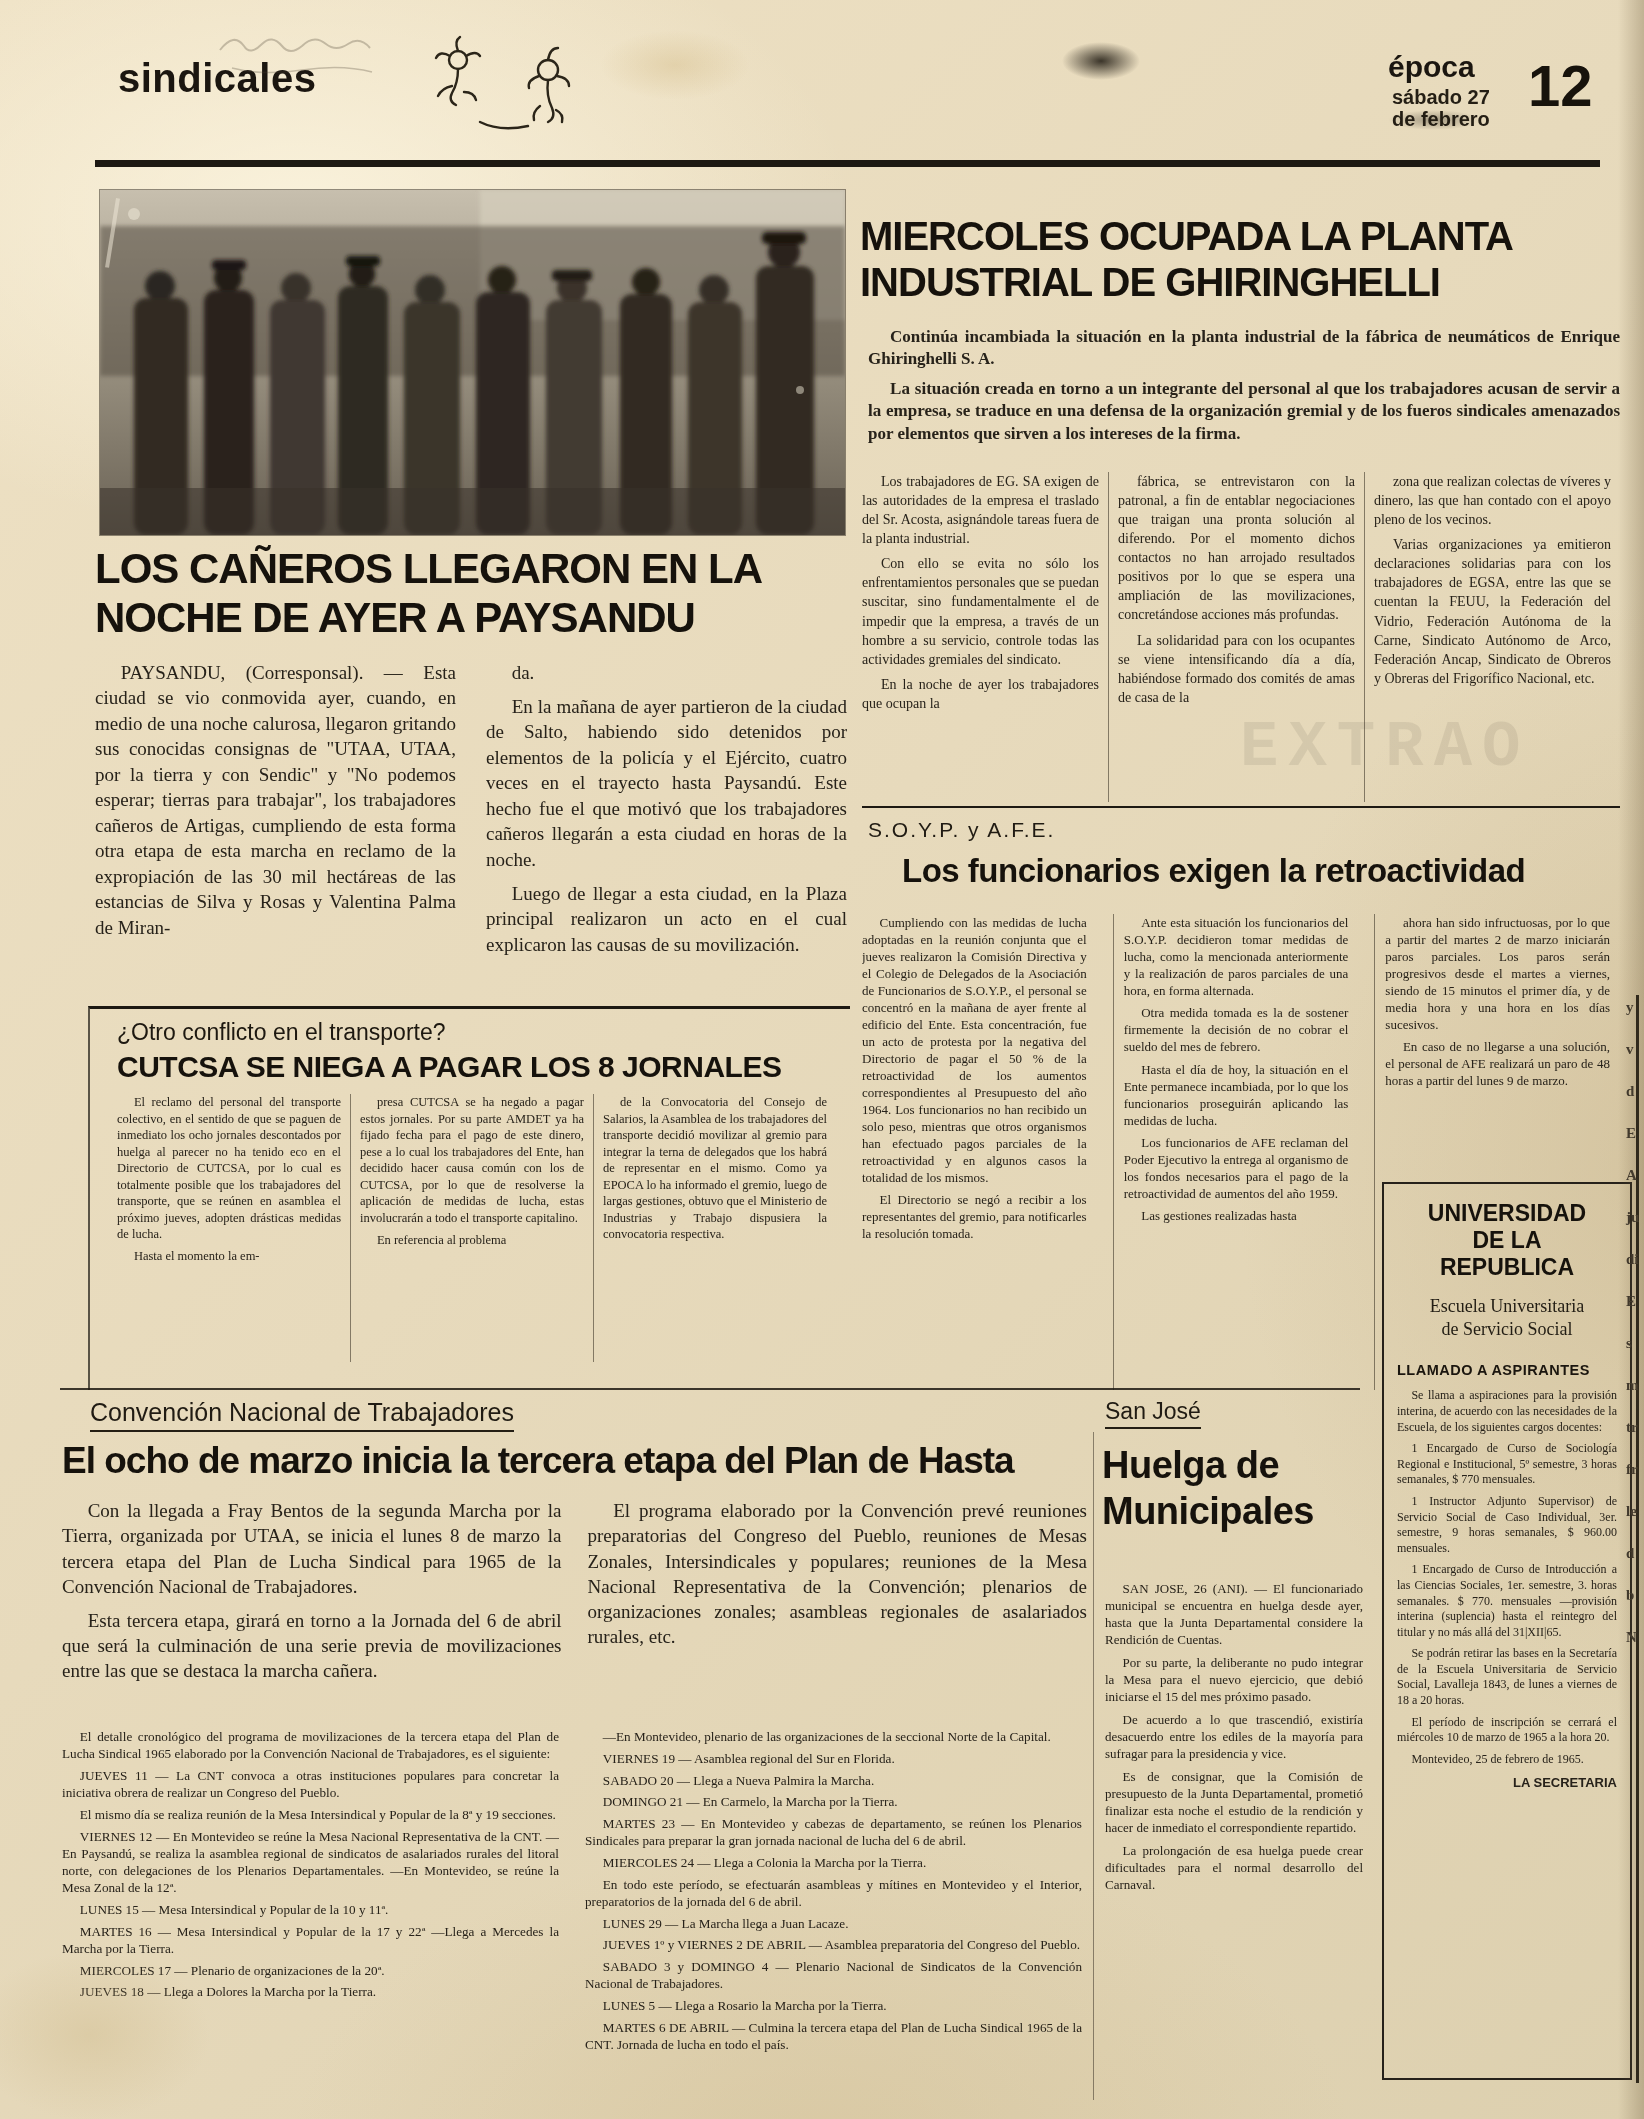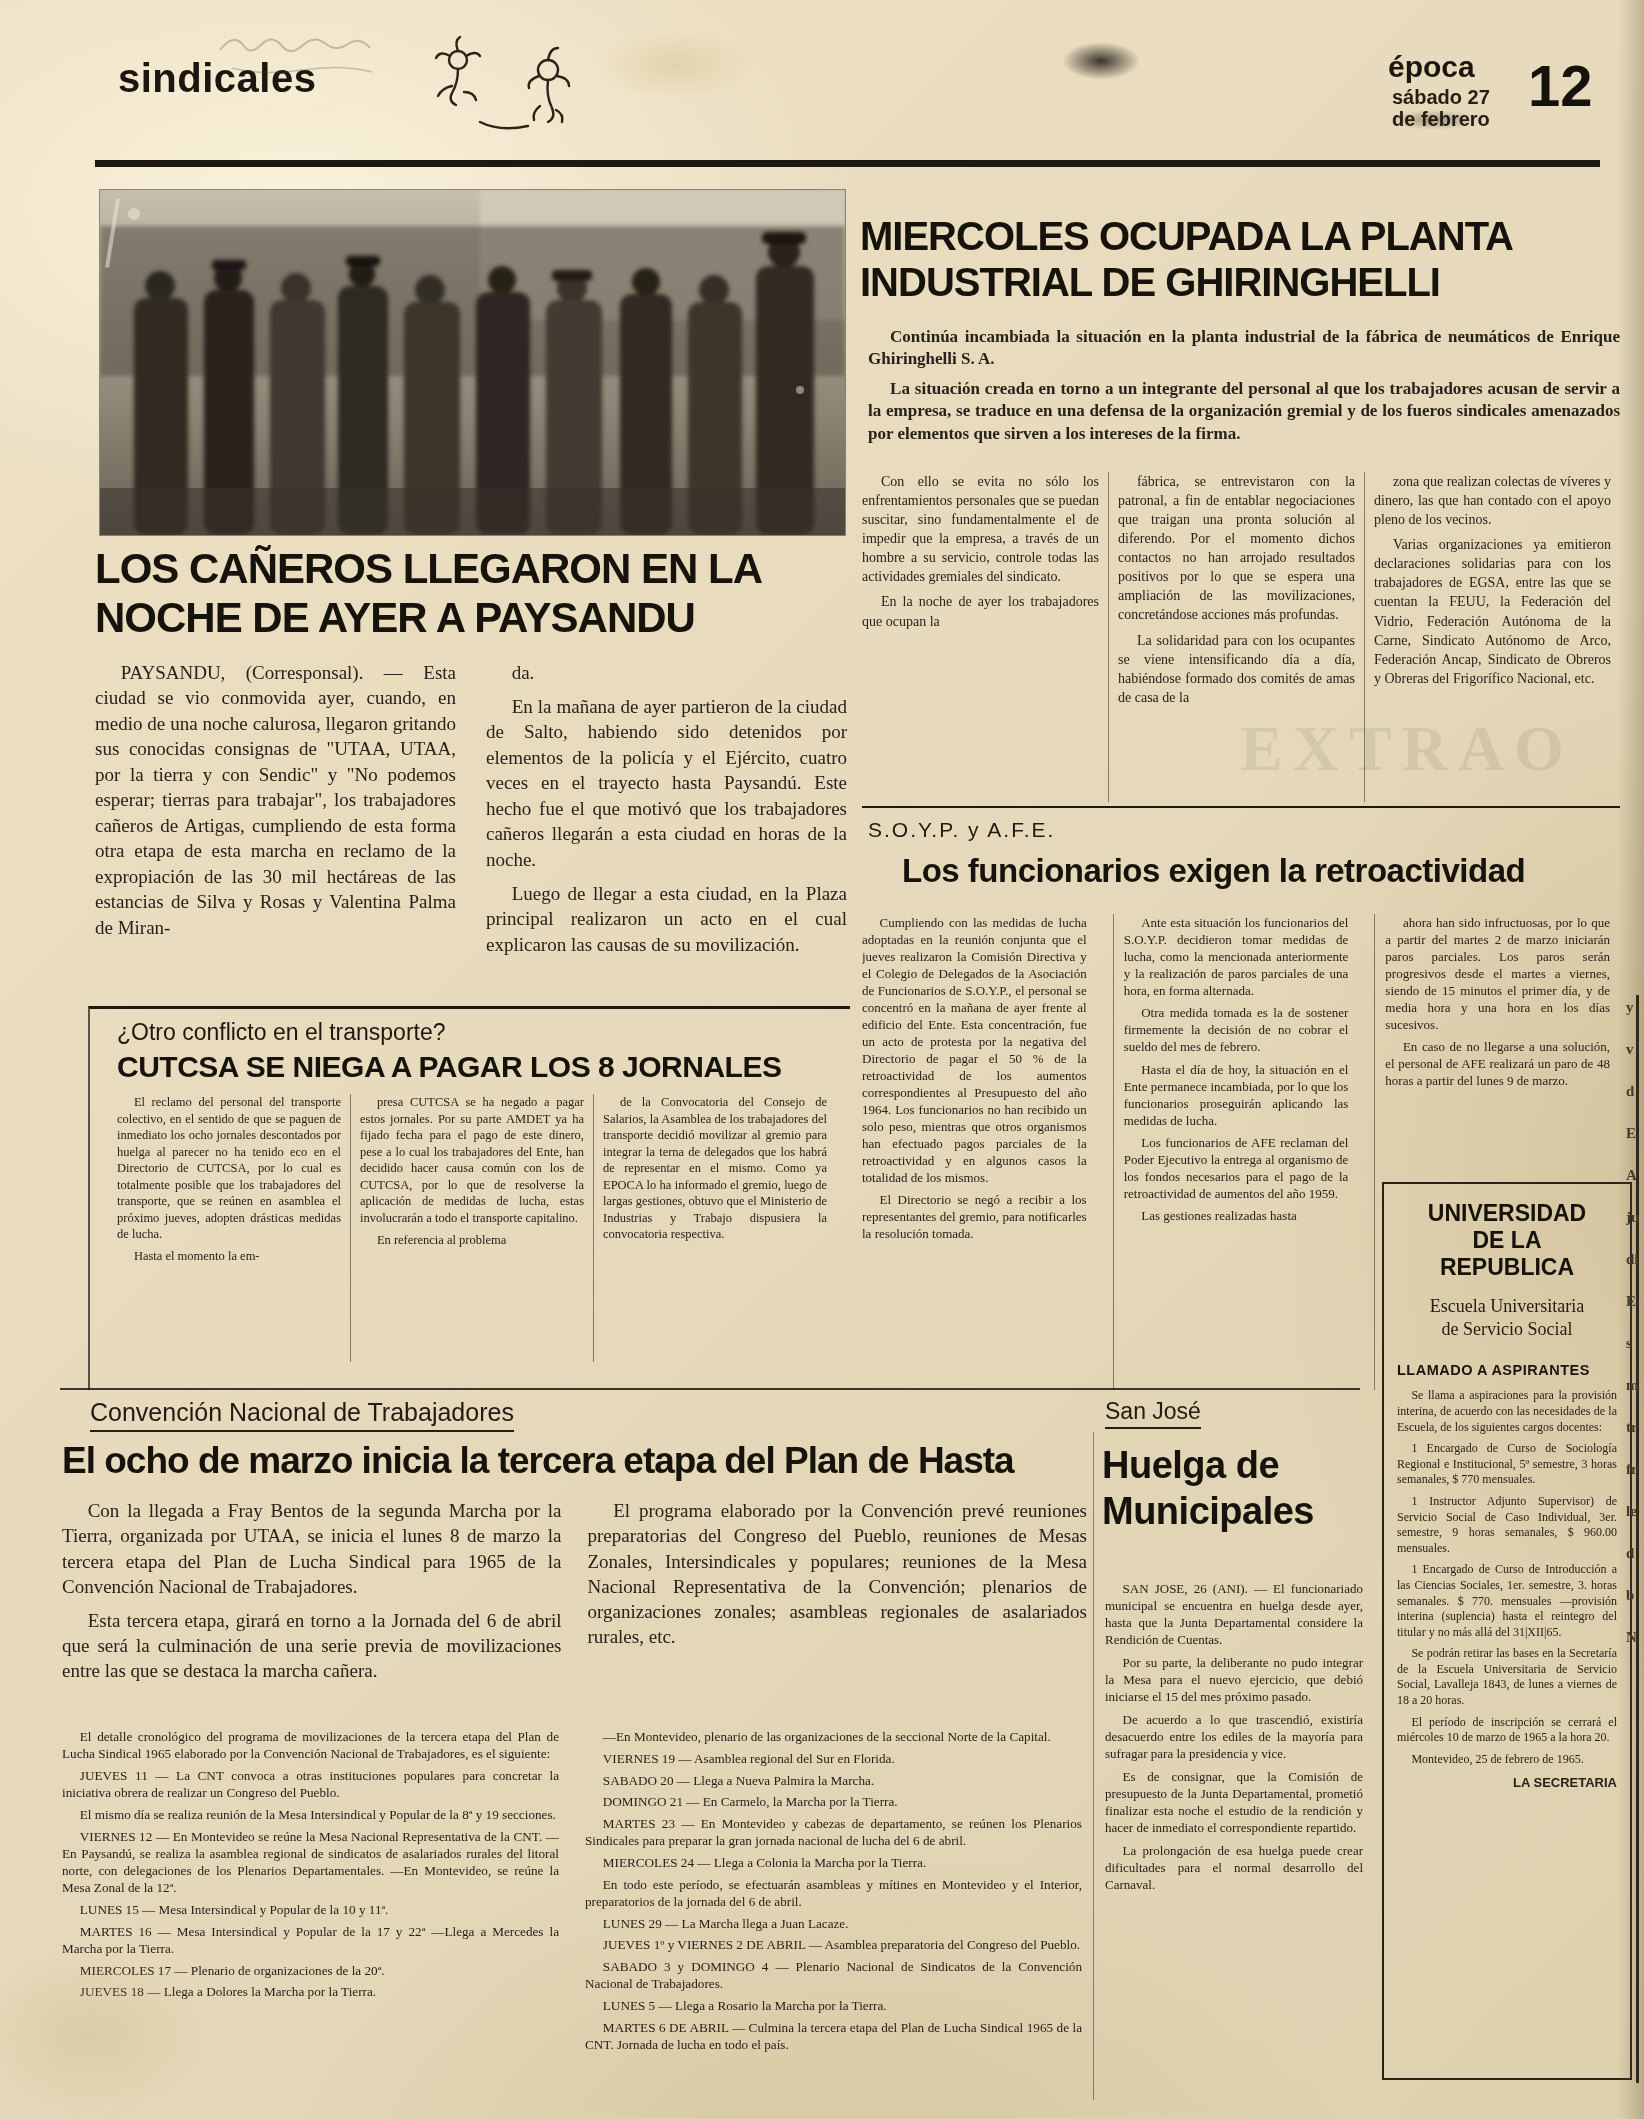--- a/index.html
+++ b/index.html
@@ -55,21 +55,21 @@
   .h-sj { font-size:38px; line-height:1.22; letter-spacing:-.5px; }
   .sj-body { font-size:13px; line-height:1.31; text-align:justify; overflow:hidden; }
   .uni-box { border:2px solid #26211a; padding:16px 13px; overflow:hidden; }
   .uni-title { font-family:"Liberation Sans", sans-serif; font-weight:700; font-size:23px; line-height:1.18; text-align:center; color:#16120c; }
   .uni-sub { font-size:18px; text-align:center; line-height:1.25; margin-top:14px; color:#221d14; }
   .uni-call { font-family:"Liberation Sans", sans-serif; font-weight:700; font-size:14.5px; margin-top:22px; letter-spacing:.5px; color:#1a150e; }
   .uni-body { font-size:12px; line-height:1.3; text-align:justify; margin-top:10px; }
   .uni-body p { margin-bottom:.5em; text-indent:1.2em; }
   .uni-sign { font-family:"Liberation Sans", sans-serif; font-weight:700; font-size:13px; text-align:right; margin-top:8px; }
   .edge-frags p { margin:0 0 27px; font-weight:700; font-size:15px; color:#3b342a; text-indent:0; line-height:1; }
-  .ghost { font-family:Liberation Serif, serif; font-weight:700; font-size:64px; letter-spacing:10px; color:#3a3226; opacity:.09; }
+  .ghost { font-family:Liberation Mono, monospace; font-weight:700; font-size:64px; letter-spacing:10px; color:#3a3226; opacity:.09; }
   .photo-frame { outline:1px solid rgba(40,34,25,.5); }
 </style>
 </head>
 <body>
 
 <div class="page">
 
   <div class="abs section-name" style="left:118px; top:56px;">sindicales</div>
 
   <svg class="abs" style="left:420px; top:26px;" width="200" height="112" viewBox="0 0 200 112">
@@ -175,20 +175,21 @@
   <div class="abs headline h-ghir" style="left:860px; top:214px; width:768px;">
     <div>MIERCOLES OCUPADA LA PLANTA</div>
     <div>INDUSTRIAL DE GHIRINGHELLI</div>
   </div>
   <div class="abs gh-lead" style="left:868px; top:326px; width:752px; height:142px; overflow:hidden;">
       <p>Continúa incambiada la situación en la planta industrial de la fábrica de neumáticos de Enrique Ghiringhelli S. A.</p>
       <p>La situación creada en torno a un integrante del personal al que los trabajadores acusan de servir a la empresa, se traduce en una defensa de la organización gremial y de los fueros sindicales amenazados por elementos que sirven a los intereses de la firma.</p>
     </div>
   <div class="abs cols ruled gh-cols body-text" style="left:862px; top:472px; width:758px; height:330px;">
     <div>
+        <p>Los trabajadores de EG. SA exigen de las autoridades de la empresa el traslado del Sr. Acosta, asignándole tareas fuera de la planta industrial.</p>
         <p>Con ello se evita no sólo los enfrentamientos personales que se puedan suscitar, sino fundamentalmente el de impedir que la empresa, a través de un hombre a su servicio, controle todas las actividades gremiales del sindicato.</p>
         <p>En la noche de ayer los trabajadores que ocupan la</p>
       </div>
     <div>
         <p>fábrica, se entrevistaron con la patronal, a fin de entablar negociaciones que traigan una pronta solución al diferendo. Por el momento dichos contactos no han arrojado resultados positivos por lo que se espera una ampliación de las movilizaciones, concretándose acciones más profundas.</p>
         <p>La solidaridad para con los ocupantes se viene intensificando día a día, habiéndose formado dos comités de amas de casa de la</p>
       </div>
     <div>
         <p>zona que realizan colectas de víveres y dinero, las que han contado con el apoyo pleno de los vecinos.</p>
         <p>Varias organizaciones ya emitieron declaraciones solidarias para con los trabajadores de EGSA, entre las que se cuentan la FEUU, la Federación del Vidrio, Federación Autónoma de la Carne, Sindicato Autónomo de Arco, Federación Ancap, Sindicato de Obreros y Obreras del Frigorífico Nacional, etc.</p>

